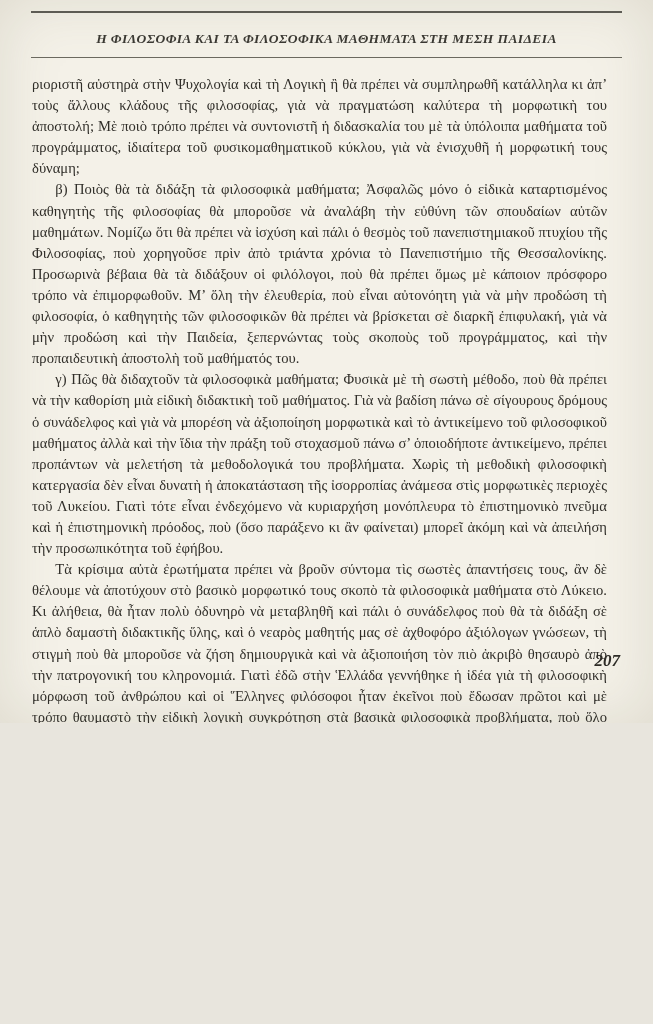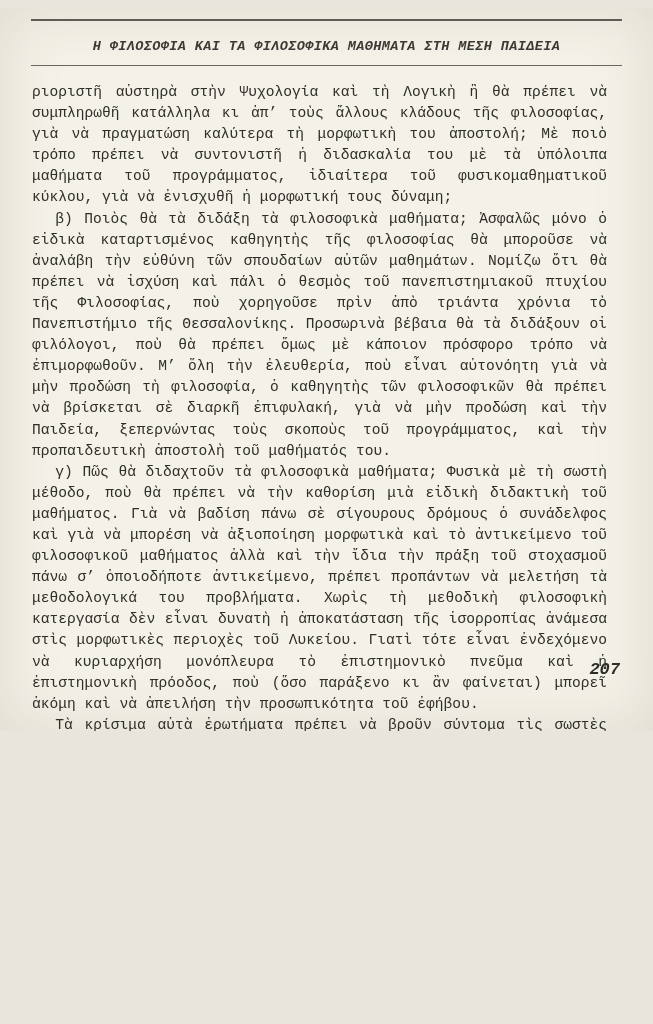--- a/index.html
+++ b/index.html
@@ -4,24 +4,24 @@
 <style>
   html, body {
     margin: 0;
     padding: 0;
     background: #e8e5dd;
   }
   .page {
     position: relative;
     width: 653px;
     height: 723px;
-    margin: 8px auto;
+    margin: 0 auto;
     background: #f4f1e8;
     box-shadow: inset 0 0 60px rgba(130, 120, 95, 0.18);
-    font-family: Liberation Mono, monospace;
+    font-family: Liberation Serif, serif;
     color: #34322d;
     box-sizing: border-box;
     overflow: hidden;
   }
   .top-rule {
     position: absolute;
     top: 11px;
     left: 31px;
     right: 31px;
     height: 2px;

